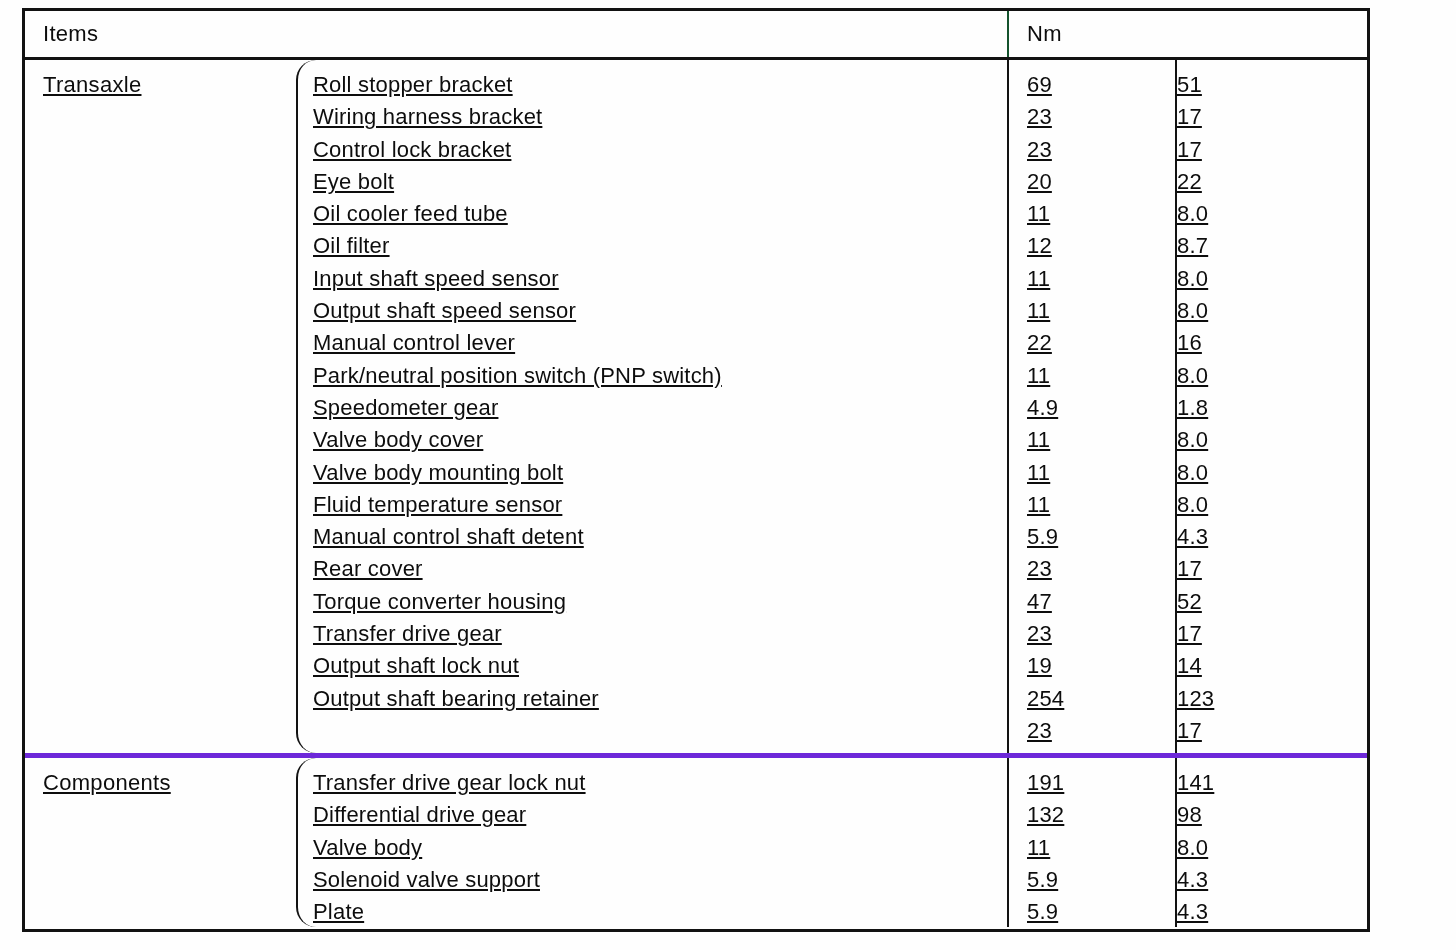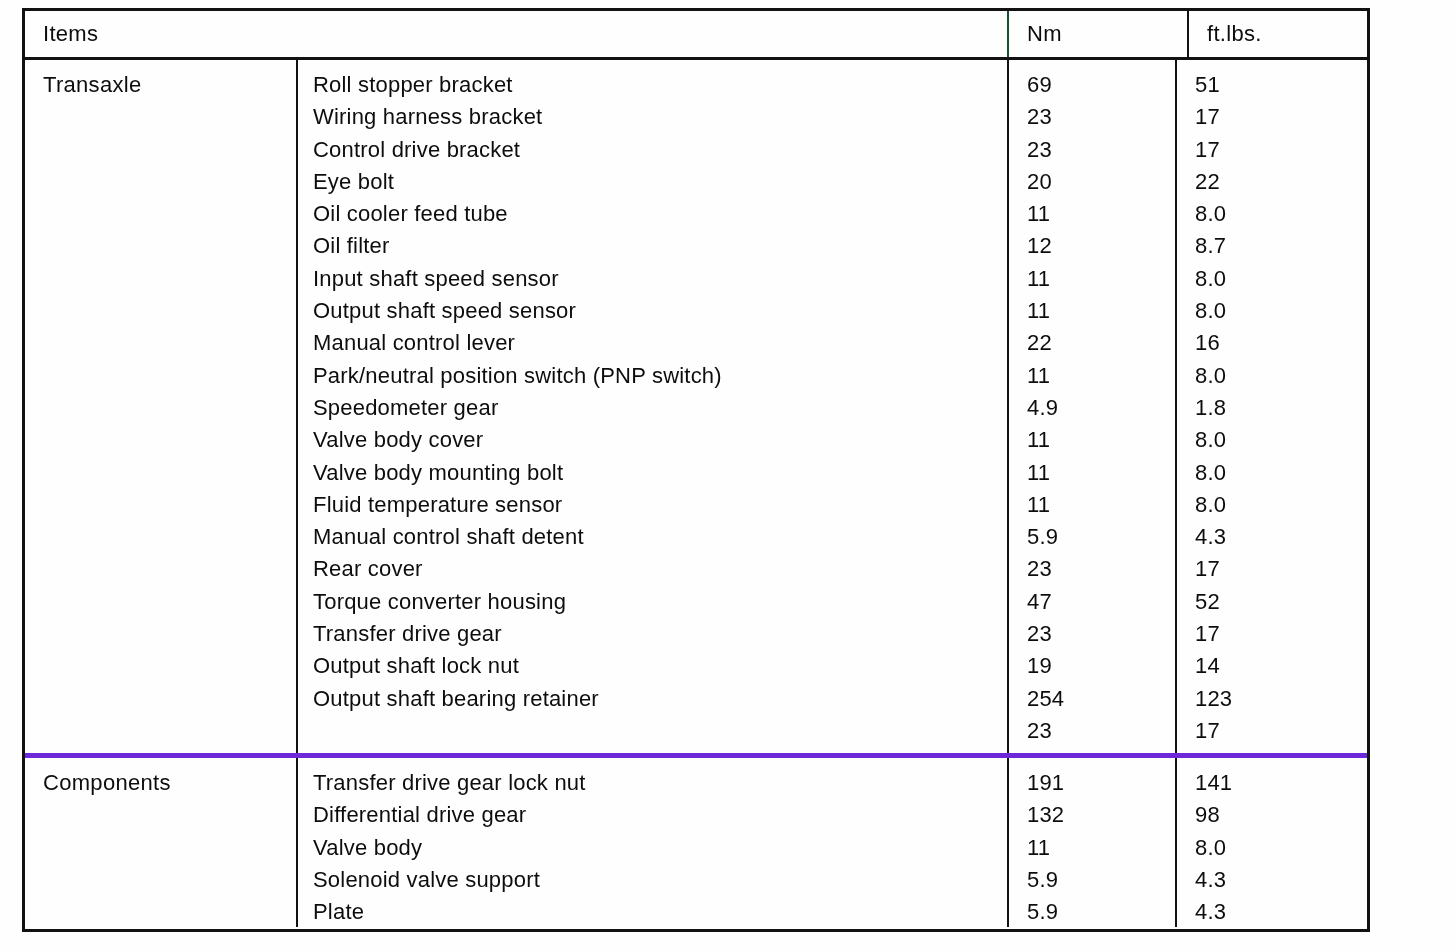--- a/index.html
+++ b/index.html
@@ -41,33 +41,34 @@
     display: flex;
     align-items: center;
   }
   .hdr-items { width: 982px; }
   .hdr-nm    { width: 180px; border-left: 2px solid #14532d; }
   .hdr-ft    { width: 180px; border-left: 2px solid #121212; }
 
   .section {
     display: flex;
     box-sizing: border-box;
+    text-decoration: underline;
   }
   .section.transaxle  { height: 693px; }
   .section.components { height: 174px; border-top: 5px solid #6d28d9; }
 
   .col {
     box-sizing: border-box;
     padding-top: 9px;
     overflow: hidden;
   }
   .col-cat   { width: 271px; padding-left: 18px; }
-  .col-item  { width: 711px; border-left: 2px solid #121212; padding-left: 15px; }
+  .col-item  { width: 711px; border-left: 2px solid #121212; padding-left: 15px; border-radius: 20px; }
   .col-nm    { width: 168px; border-left: 2px solid #121212; padding-left: 18px; }
-  .col-ft    { width: 180px; border-left: 2px solid #121212; padding-left: 18px; }
+  .col-ft    { width: 180px; border-left: 2px solid #121212; }
 
   .ln {
     font-size: 22px;
     line-height: 32.3px;
     letter-spacing: 0.2px;
     white-space: nowrap;
   }
   .cat-label {
     font-size: 22px;
     line-height: 32.3px;
@@ -76,31 +77,30 @@
 </style>
 </head>
 <body>
 
 <div class="page">
   <div class="spec-table">
 
     <div class="hdr-row">
       <div class="hdr-cell hdr-items">Items</div>
       <div class="hdr-cell hdr-nm">Nm</div>
-      <div class="hdr-cell hdr-ft">ft.lbs.</div>
     </div>
 
     <div class="section transaxle">
       <div class="col col-cat">
         <div class="cat-label">Transaxle</div>
       </div>
       <div class="col col-item">
         <div class="ln">Roll stopper bracket</div>
         <div class="ln">Wiring harness bracket</div>
-        <div class="ln">Control drive bracket</div>
+        <div class="ln">Control lock bracket</div>
         <div class="ln">Eye bolt</div>
         <div class="ln">Oil cooler feed tube</div>
         <div class="ln">Oil filter</div>
         <div class="ln">Input shaft speed sensor</div>
         <div class="ln">Output shaft speed sensor</div>
         <div class="ln">Manual control lever</div>
         <div class="ln">Park/neutral position switch (PNP switch)</div>
         <div class="ln">Speedometer gear</div>
         <div class="ln">Valve body cover</div>
         <div class="ln">Valve body mounting bolt</div>

